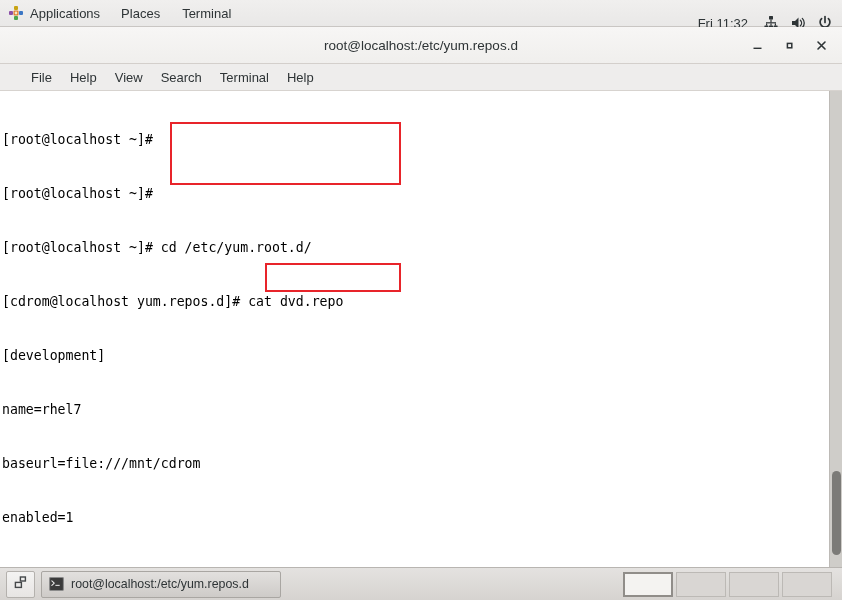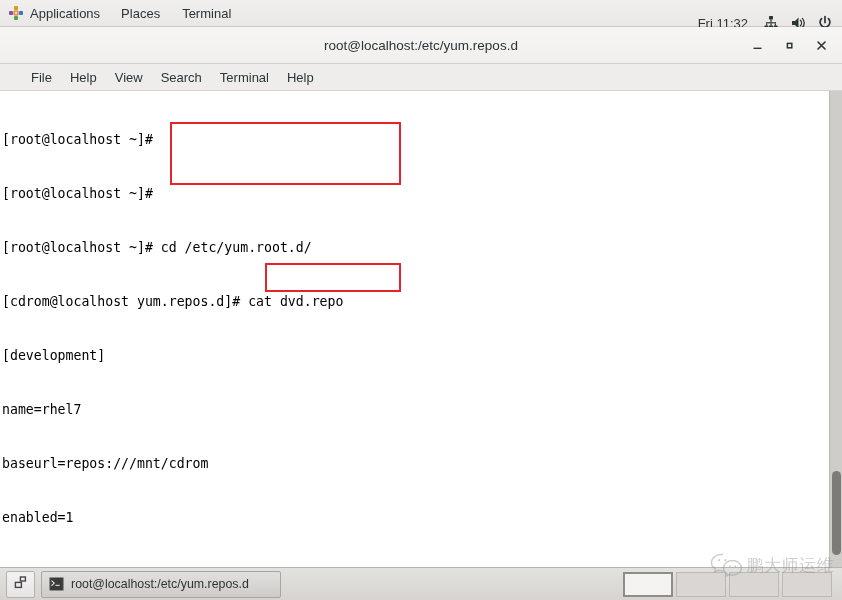--- a/index.html
+++ b/index.html
@@ -363,21 +363,21 @@
     </div>
 
     <div id="term-wrap">
       <div id="term-text">
         <div class="term-line">[root@localhost ~]#</div>
         <div class="term-line">[root@localhost ~]#</div>
         <div class="term-line">[root@localhost ~]# cd /etc/yum.root.d/</div>
         <div class="term-line">[cdrom@localhost yum.repos.d]# cat dvd.repo</div>
         <div class="term-line">[development]</div>
         <div class="term-line">name=rhel7</div>
-        <div class="term-line">baseurl=repos:///mnt/cdrom</div>
+        <div class="term-line">baseurl=file:///mnt/cdrom</div>
         <div class="term-line">enabled=1</div>
         
         
         
         
         
         
         
       </div>
 
@@ -413,27 +413,14 @@
     </div>
 
     <div id="workspaces">
       <div class="ws active"></div>
       <div class="ws"></div>
       <div class="ws"></div>
       <div class="ws"></div>
     </div>
   </div>
 
-  <div id="watermark">
-    <span>
-      <svg class="wechat-glyph" width="34" height="26" viewBox="0 0 34 26" xmlns="http://www.w3.org/2000/svg">
-        <path d="M12.5 2.2 C6.2 2.2 1.5 6.1 1.5 10.6 c0 2.6 1.6 4.9 4 6.4 l-0.9 3 3.4-1.7 c1.4 0.4 2.9 0.6 4.5 0.6 0.4 0 0.8 0 1.2-0.05" fill="none" stroke="#8e8e8e" stroke-width="1.5" stroke-linecap="round" stroke-linejoin="round"></path>
-        <circle cx="9" cy="8.2" r="1.1" fill="#8e8e8e"></circle>
-        <circle cx="15.4" cy="8.2" r="1.1" fill="#8e8e8e"></circle>
-        <path d="M22.5 8.6 c-5 0-9 3.3-9 7.3 0 2.3 1.3 4.3 3.4 5.6 l-0.7 2.5 2.8-1.4 c1.1 0.3 2.3 0.5 3.5 0.5 5 0 9-3.3 9-7.2 s-4-7.3-9-7.3z" fill="none" stroke="#8e8e8e" stroke-width="1.5" stroke-linecap="round" stroke-linejoin="round"></path>
-        <circle cx="19.8" cy="14.2" r="0.95" fill="#8e8e8e"></circle>
-        <circle cx="25.2" cy="14.2" r="0.95" fill="#8e8e8e"></circle>
-      </svg>
-    </span>
-    <span id="watermark-text">鹏大师运维</span>
-  </div>
 
 </div>
 
 </body></html>

